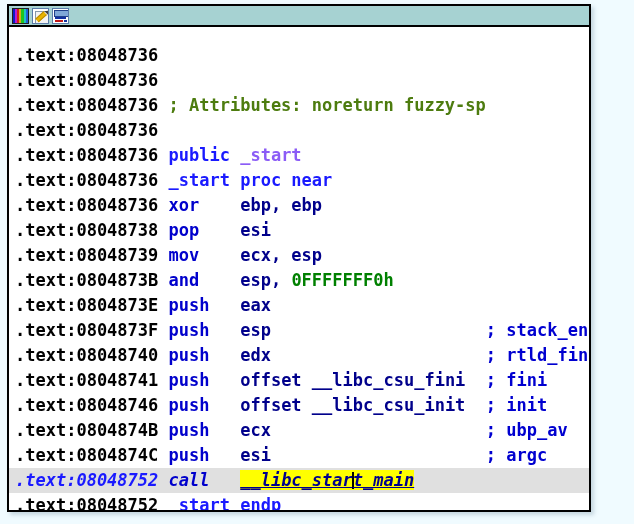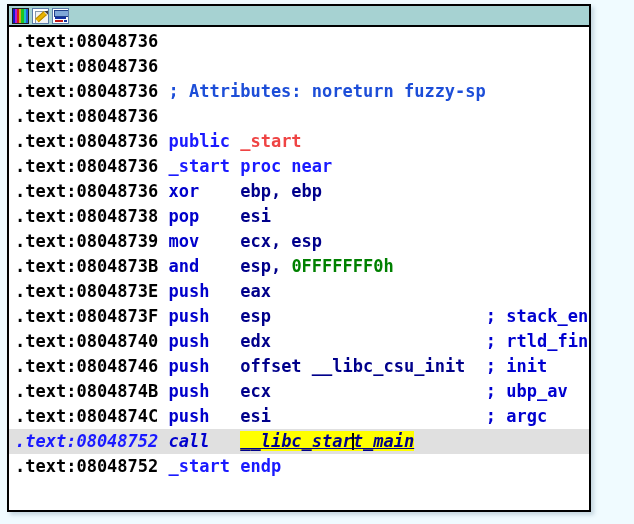--- a/index.html
+++ b/index.html
@@ -118,21 +118,21 @@
   #icon-script .scr-l1 { top: 8px;  width: 11px; }
   #icon-script .scr-l2 { top: 11px; width: 8px;  background:#c01818; }
   #icon-script .scr-l3 { top: 11px; left: 11px; width: 3px; background:#1030a0; }
 
   
   #code-area {
     flex: 1 1 auto;
     background: #ffffff;
     overflow: hidden;
     position: relative;
-    padding-top: 2px;
+    padding-top: 16px;
   }
   .code-line {
     height: 25px;
     line-height: 25px;
     white-space: pre;
     font-family: "DejaVu Sans Mono", monospace;
     font-size: 17px;
     letter-spacing: 0px;
     padding-left: 6px;
     color: #000000;
@@ -142,22 +142,22 @@
     background: #e0e0e0;
     font-style: italic;
   }
   .addr       { color: #000000; }
   .code-line.current .addr { color: #1a1aff; }
   .seg-kw     { color: #1a1aff; }
   .mnem       { color: #0000cc; text-align: right; }
   .oper       { color: #00008b; }
   .num        { color: #008000; }
   .cmt        { color: #0000d0; }
-  .cmt-gray   { color: #1d4ed8; font-weight: bold; }
-  .name-blue  { color: #ef4444; }
+  .cmt-gray   { color: #4d7c0f; font-weight: bold; }
+  .name-blue  { color: #8b5cf6; }
   .hl-name {
     background: #ffff00;
     color: #00008b;
     text-decoration: underline;
   }
   .caret {
     display: inline-block;
     width: 0;
     border-left: 2px solid #000000;
     height: 17px;
@@ -192,20 +192,21 @@
       <div class="code-line"><span class="addr">.text:08048736</span></div>
       <div class="code-line"><span class="addr">.text:08048736</span><span class="seg-kw"> public</span><span class="name-blue"> _start</span></div>
       <div class="code-line"><span class="addr">.text:08048736</span><span class="seg-kw"> _start proc near</span></div>
       <div class="code-line"><span class="addr">.text:08048736</span><span class="mnem"> xor    </span><span class="oper">ebp, ebp</span><span>                </span></div>
       <div class="code-line"><span class="addr">.text:08048738</span><span class="mnem"> pop    </span><span class="oper">esi</span><span>                     </span></div>
       <div class="code-line"><span class="addr">.text:08048739</span><span class="mnem"> mov    </span><span class="oper">ecx, esp</span><span>                </span></div>
       <div class="code-line"><span class="addr">.text:0804873B</span><span class="mnem"> and    </span><span class="oper">esp, </span><span class="num">0FFFFFFF0h</span><span>         </span></div>
       <div class="code-line"><span class="addr">.text:0804873E</span><span class="mnem"> push   </span><span class="oper">eax</span><span>                     </span></div>
       <div class="code-line"><span class="addr">.text:0804873F</span><span class="mnem"> push   </span><span class="oper">esp</span><span>                     </span><span class="cmt">; stack_end</span></div>
       <div class="code-line"><span class="addr">.text:08048740</span><span class="mnem"> push   </span><span class="oper">edx</span><span>                     </span><span class="cmt">; rtld_fini</span></div>
+      <div class="code-line"><span class="addr">.text:08048741</span><span class="mnem"> push   </span><span class="oper">offset __libc_csu_fini</span><span>  </span><span class="cmt">; fini</span></div>
       <div class="code-line"><span class="addr">.text:08048746</span><span class="mnem"> push   </span><span class="oper">offset __libc_csu_init</span><span>  </span><span class="cmt">; init</span></div>
       <div class="code-line"><span class="addr">.text:0804874B</span><span class="mnem"> push   </span><span class="oper">ecx</span><span>                     </span><span class="cmt">; ubp_av</span></div>
       <div class="code-line"><span class="addr">.text:0804874C</span><span class="mnem"> push   </span><span class="oper">esi</span><span>                     </span><span class="cmt">; argc</span></div>
       <div class="code-line current"><span class="addr">.text:08048752</span><span class="mnem"> call   </span><span class="hl-name">__libc_star<span class="caret"></span>t_main</span></div>
       <div class="code-line"><span class="addr">.text:08048752</span><span class="seg-kw"> _start endp</span></div>
     </div>
 
 </div>
 
 </body></html>

